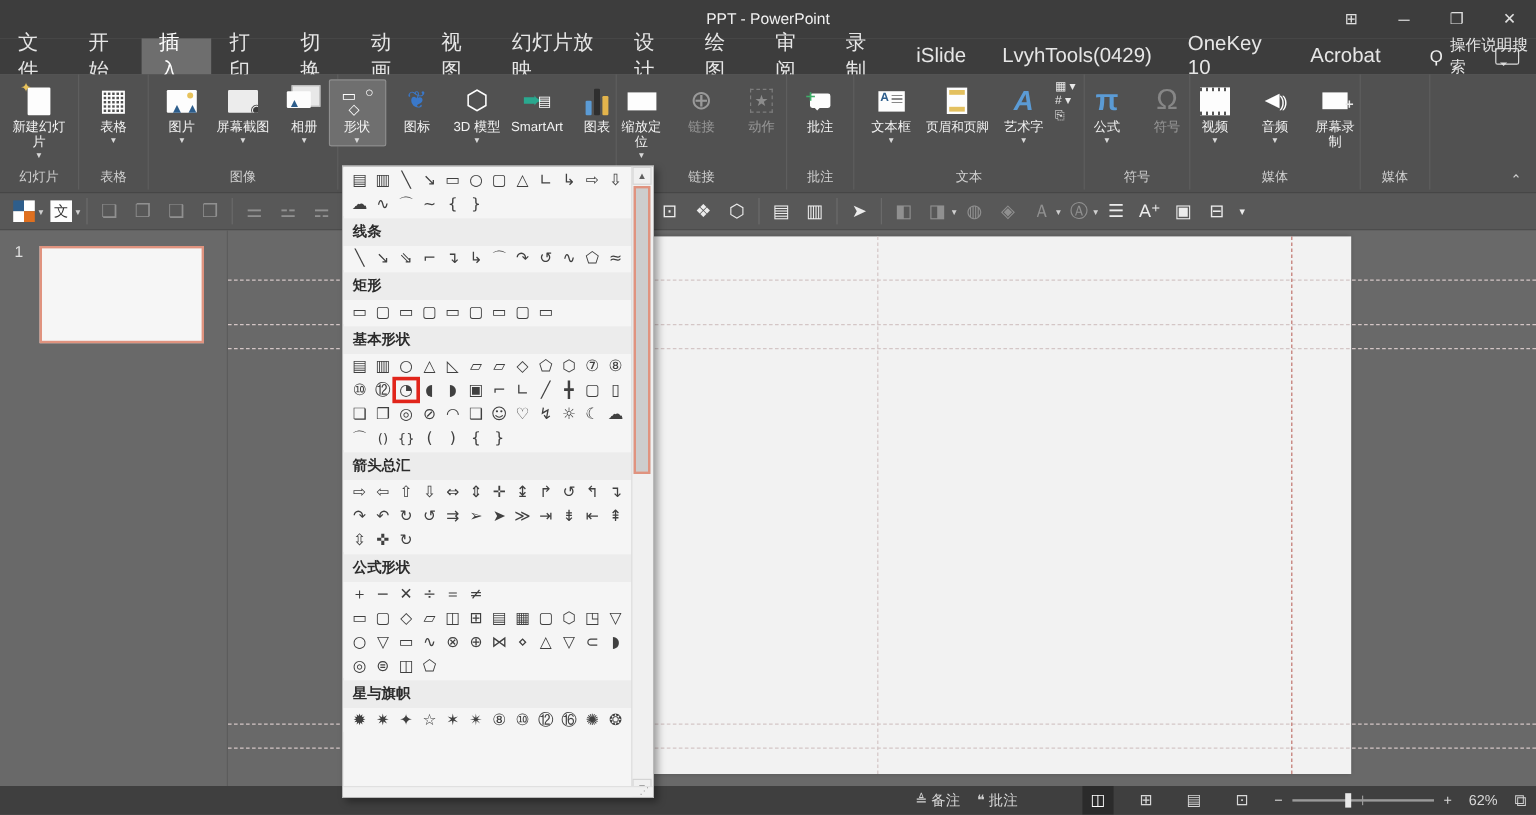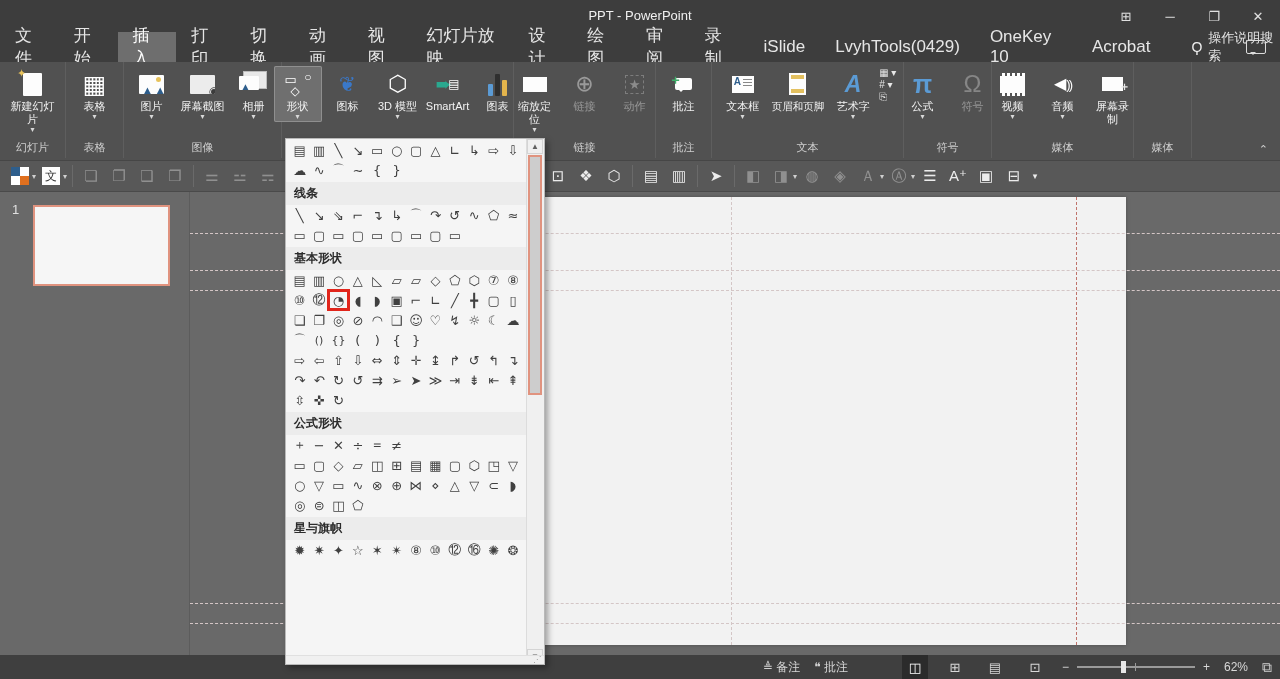--- a/index.html
+++ b/index.html
@@ -479,20 +479,21 @@
           <span class="scell">⌐</span>
           <span class="scell">↴</span>
           <span class="scell">↳</span>
           <span class="scell">⌒</span>
           <span class="scell">↷</span>
           <span class="scell">↺</span>
           <span class="scell">∿</span>
           <span class="scell">⬠</span>
           <span class="scell">≈</span>
         </div>
+        <div class="shead">矩形</div>
         <div class="srow">
           <span class="scell">▭</span>
           <span class="scell">▢</span>
           <span class="scell">▭</span>
           <span class="scell">▢</span>
           <span class="scell">▭</span>
           <span class="scell">▢</span>
           <span class="scell">▭</span>
           <span class="scell">▢</span>
           <span class="scell">▭</span>
@@ -542,20 +543,21 @@
         </div>
         <div class="srow">
           <span class="scell">⌒</span>
           <span class="scell sm">()</span>
           <span class="scell sm">{}</span>
           <span class="scell">(</span>
           <span class="scell">)</span>
           <span class="scell">{</span>
           <span class="scell">}</span>
         </div>
+        <div class="shead">箭头总汇</div>
         <div class="srow">
           <span class="scell">⇨</span>
           <span class="scell">⇦</span>
           <span class="scell">⇧</span>
           <span class="scell">⇩</span>
           <span class="scell">⇔</span>
           <span class="scell">⇕</span>
           <span class="scell">✛</span>
           <span class="scell">↨</span>
           <span class="scell">↱</span>

